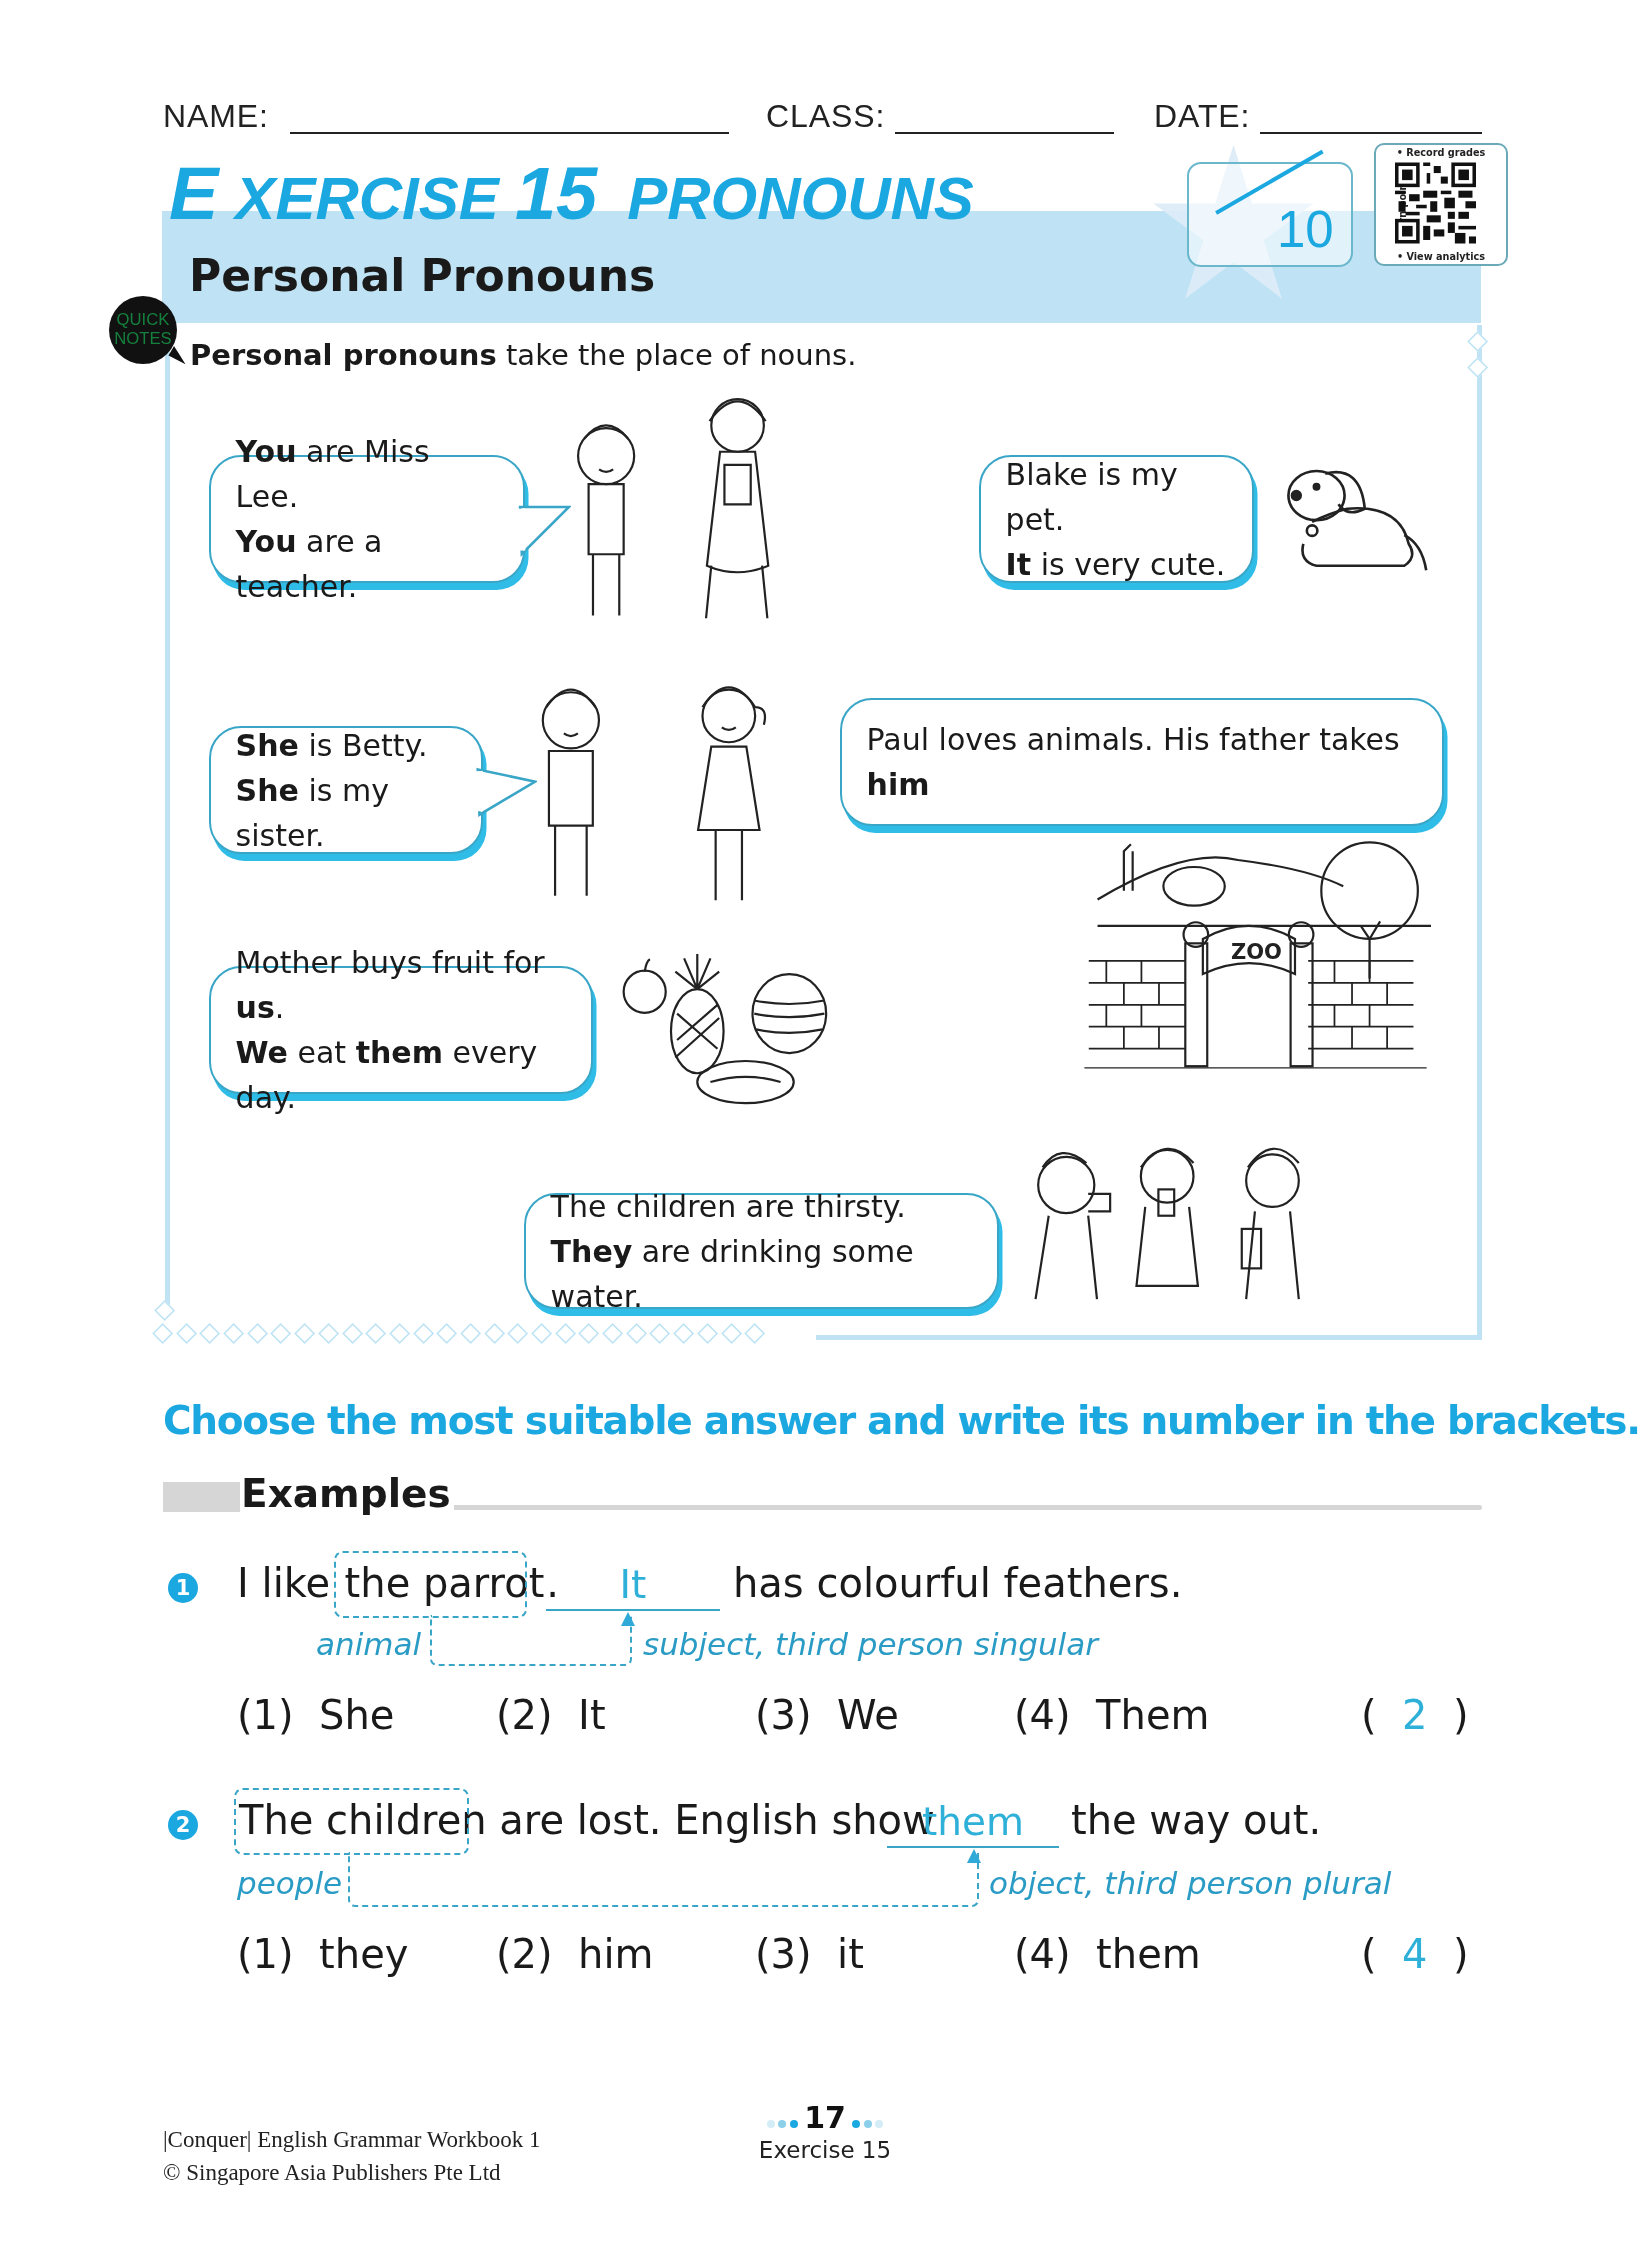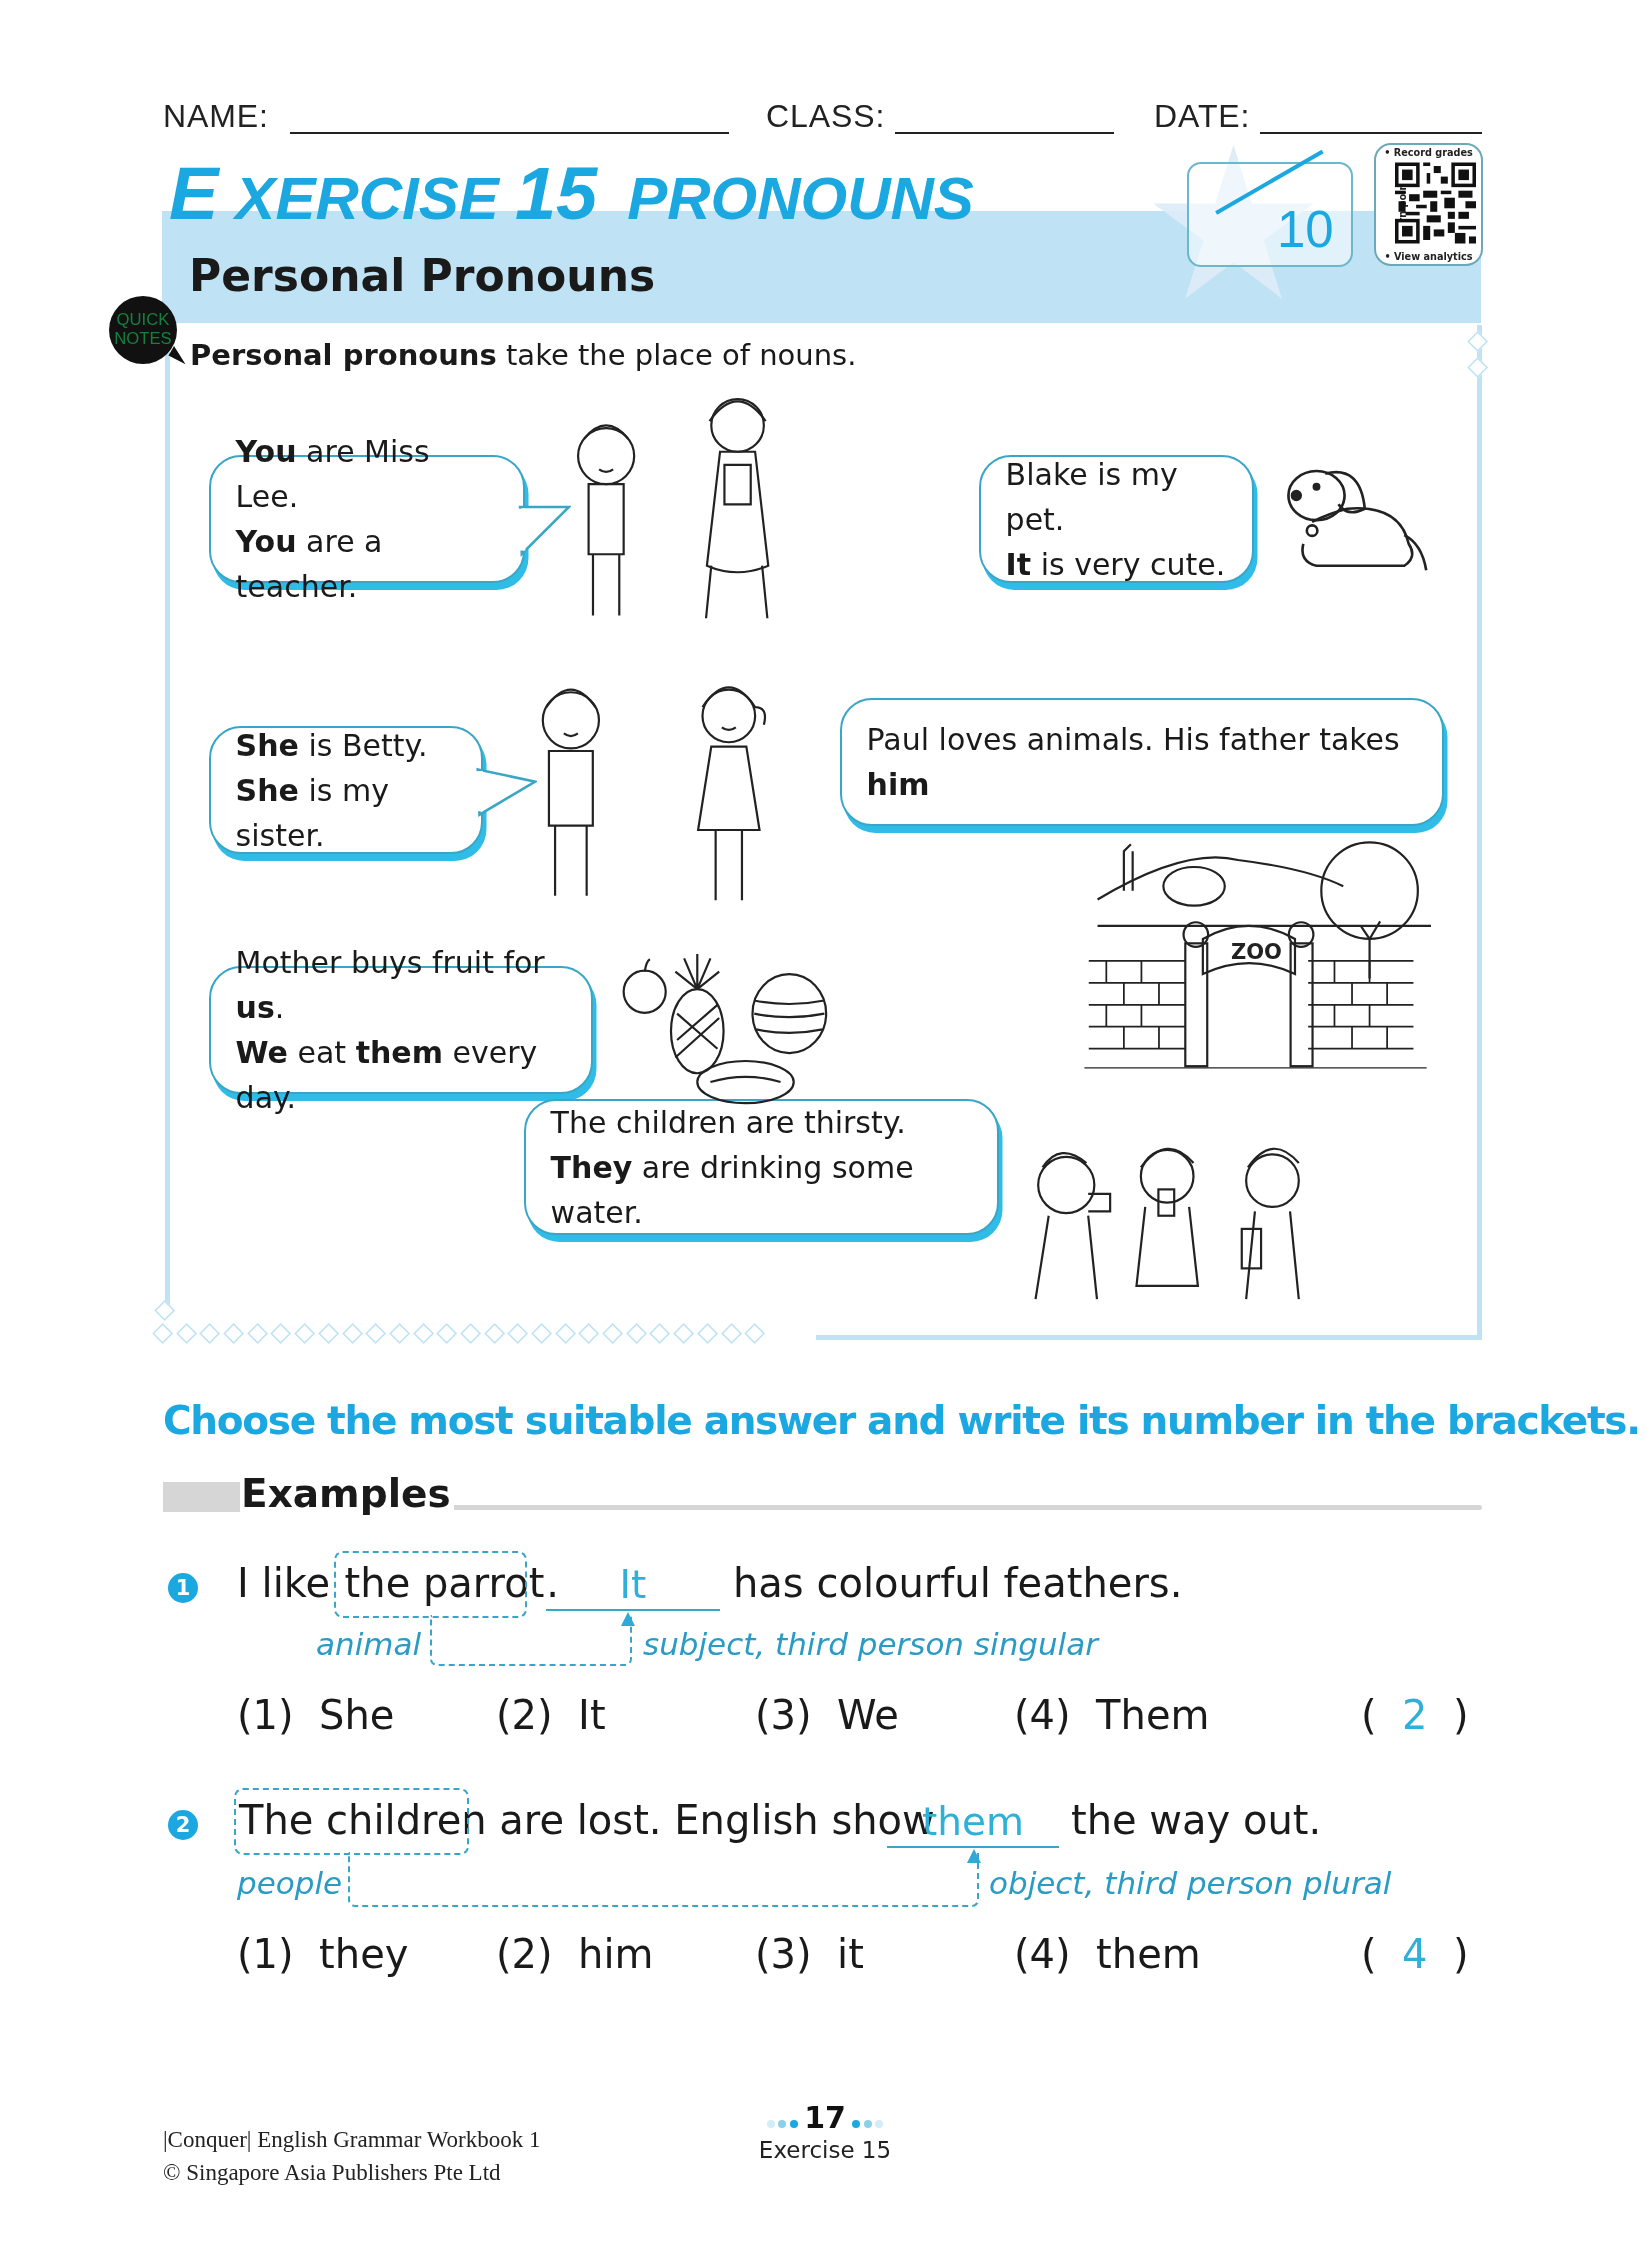--- a/index.html
+++ b/index.html
@@ -12,21 +12,21 @@
   .band{left:162px;top:211px;width:1319px;height:112px;background:#bfe3f4;}
   .title{left:169px;top:151px;font-family:"Liberation Sans",sans-serif;font-weight:bold;font-style:italic;color:#1ba7e0;white-space:nowrap;}
   .title .big{font-size:74px;}
   .title .cap{font-size:60px;margin-left:17px;}
   .subtitle{left:189px;top:250px;font-family:"DejaVu Sans",sans-serif;font-weight:bold;font-size:44px;color:#1a1a1a;}
   
   .star{left:1150px;top:145px;width:167px;height:167px;}
   .score-box{left:1187px;top:162px;width:162px;height:101px;border:2.6px solid #6bb7cc;border-radius:14px;background:rgba(255,255,255,0.55);}
   .score-slash{left:1216px;top:211px;width:123px;height:3.5px;background:#1ba7e0;transform:rotate(-30deg);transform-origin:left center;}
   .score-num{left:1277px;top:200px;font-family:"Liberation Sans",sans-serif;font-size:51px;color:#1ba7e0;}
-  .qr{left:1374px;top:143px;width:105px;height:119px;border:2.6px solid #6ba9b8;border-radius:17px;background:#fff;}
+  .qr{left:1374px;top:143px;width:105px;height:119px;border:2.6px solid #6ba9b8;border-radius:10px;background:#fff;padding-left:25px;}
   .qr-top,.qr-bot{position:absolute;left:0;width:100%;text-align:center;font-size:9.7px;font-weight:bold;color:#222;font-family:"DejaVu Sans",sans-serif;}
   .qr-top{top:1.8px;} .qr-bot{bottom:1.8px;}
   .qr-side{position:absolute;left:-5.3px;top:54px;transform:rotate(-90deg);font-size:9.7px;font-weight:bold;color:#222;white-space:nowrap;}
   .qr-code{position:absolute;left:19.3px;top:16px;width:81px;height:84px;}
   
   .frame-left{left:165px;top:325px;width:5.3px;height:983px;background:#bfe3f4;}
   .frame-right{left:1477px;top:325px;width:5.3px;height:1014px;background:#bfe3f4;}
   .frame-bottom{left:816px;top:1335px;width:666px;height:5.3px;background:#bfe3f4;}
   .diamonds{left:153px;top:1324px;height:30px;display:flex;}
   .dm{width:19.3px;height:19.3px;border:2.6px solid #bfe3f4;transform:rotate(45deg) scale(0.78);margin-right:4.4px;box-sizing:border-box;background:#fff;}
@@ -198,21 +198,21 @@
 
 <div class="bubble" style="left:840px;top:698px;width:604px;height:128px;">
   <div><span>Paul loves animals. His father takes </span><b>him</b></div>
 </div>
 
 <div class="bubble" style="left:209px;top:966px;width:384px;height:128px;">
   <div><span>Mother buys fruit for </span><b>us</b><span>.</span></div>
   <div><b>We</b><span> eat </span><b>them</b><span> every day.</span></div>
 </div>
 
-<div class="bubble" style="left:524px;top:1099px;width:475px;height:136px;">
+<div class="bubble" style="left:524px;top:1193px;width:475px;height:116px;">
   <div><span>The children are thirsty.</span></div>
   <div><b>They</b><span> are drinking some water.</span></div>
 </div>
 
 <svg class="illus" style="left:562px;top:386px;width:246px;height:241px;" viewBox="0 0 280 275" fill="none" stroke="#222" stroke-width="2.5">
   <circle cx="50" cy="80" r="32"></circle>
     <path d="M25,60 q25,-30 50,0"></path>
     <path d="M30,112 h40 v80 h-40 z"></path>
     <path d="M35,192 v70 M65,192 v70"></path>
     <path d="M42,95 q8,6 16,0"></path>

